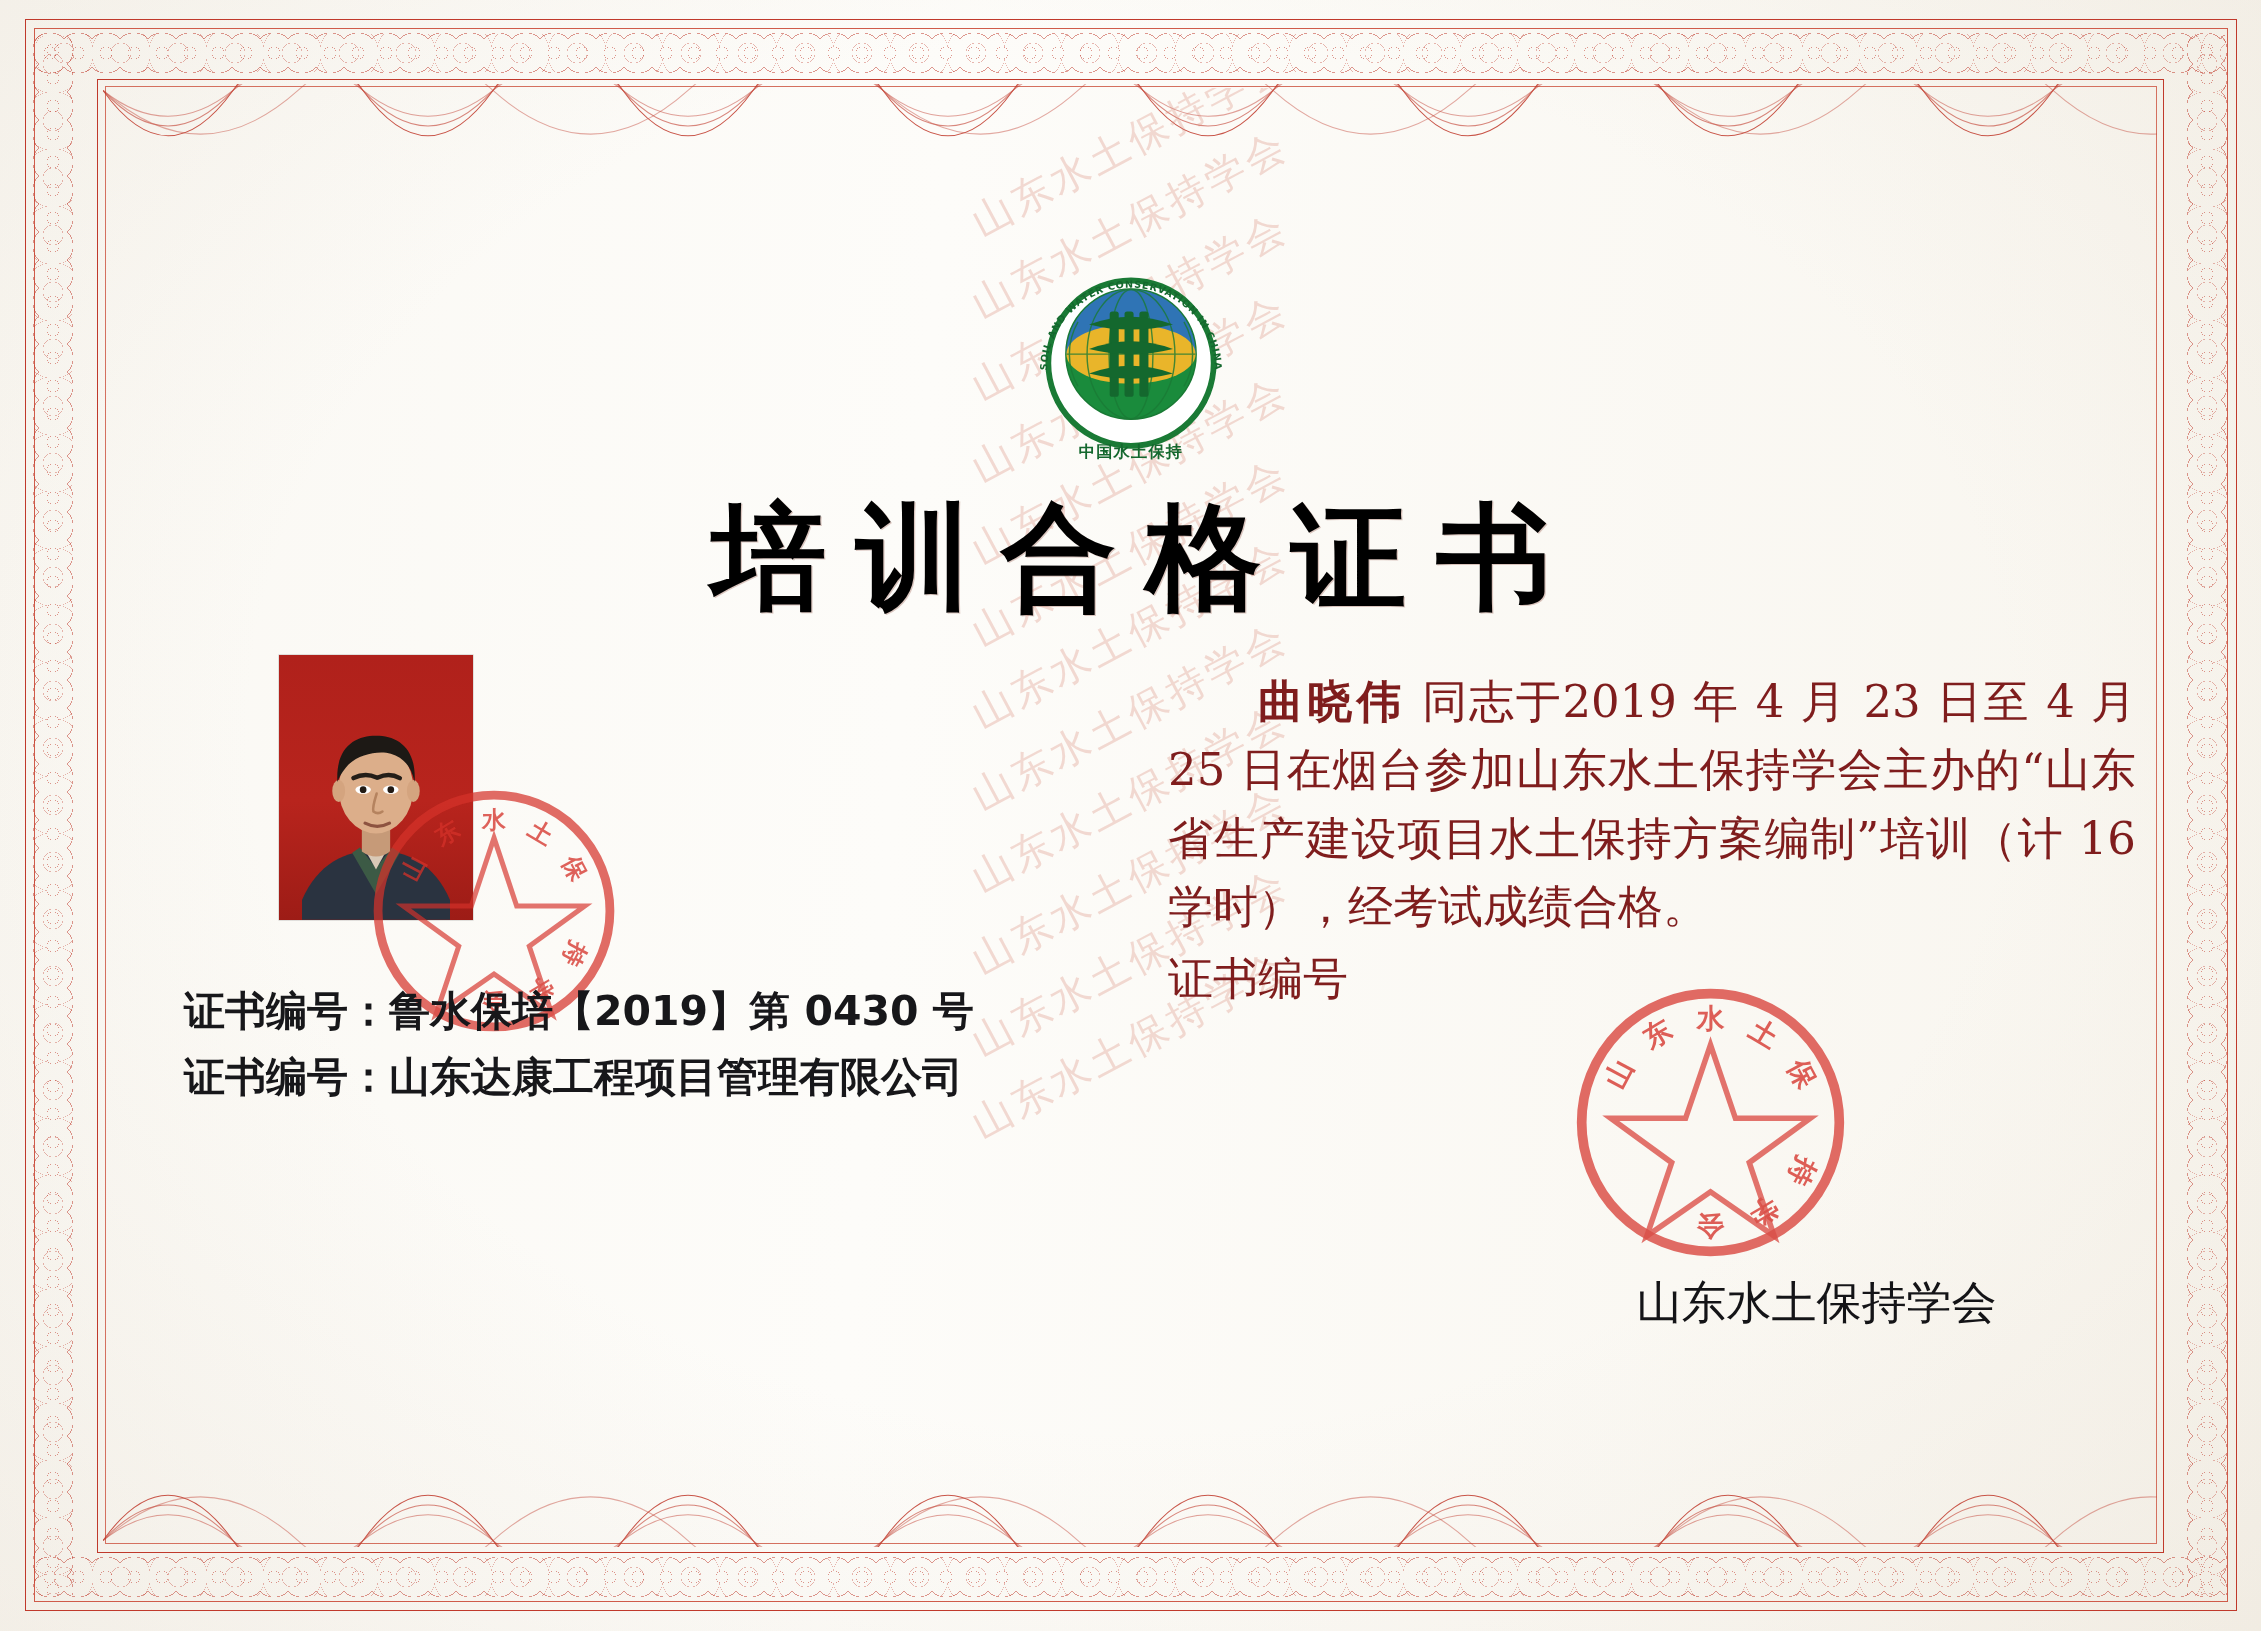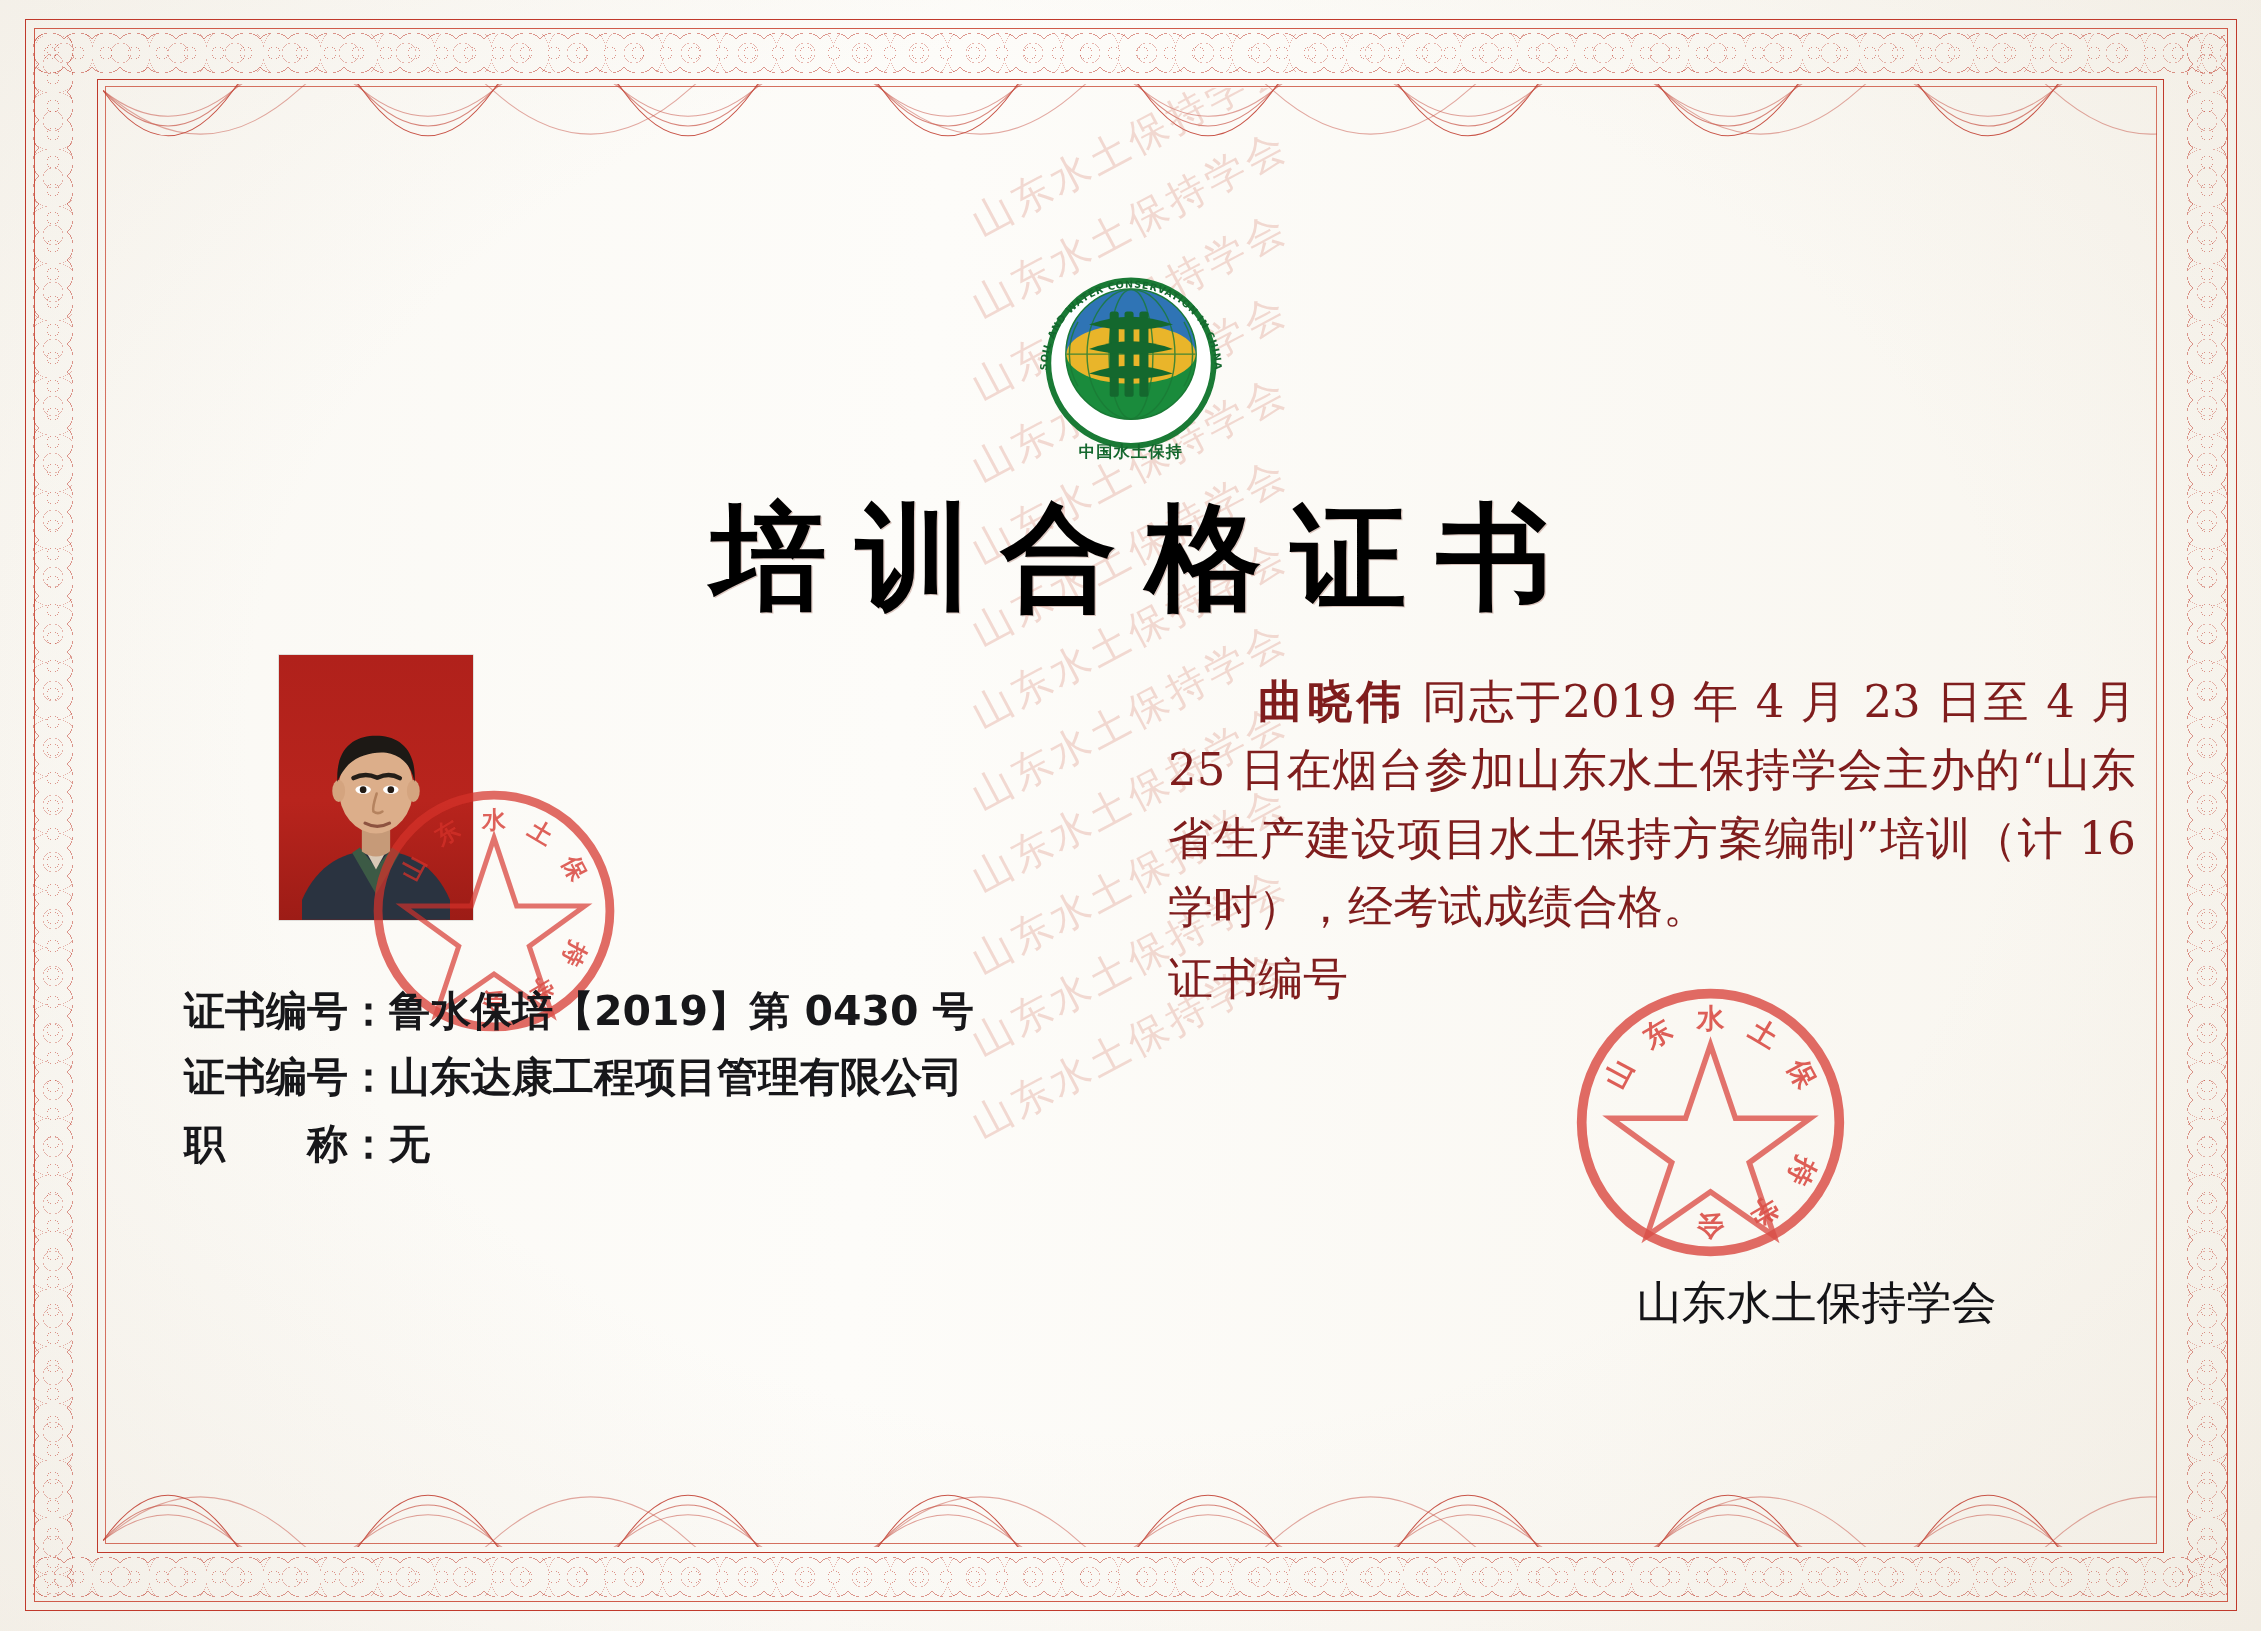--- a/index.html
+++ b/index.html
@@ -399,23 +399,20 @@
       </svg>
     </div>
 
     <div id="info-block">
       <div class="info-row">
         <span class="info-label">证书编号：</span><span class="info-value">鲁水保培【2019】第 0430 号</span>
       </div>
       <div class="info-row">
         <span class="info-label">证书编号：</span><span class="info-value">山东达康工程项目管理有限公司</span>
       </div>
-      <div class="info-row">
-        <span class="info-label">职　　称：</span><span class="info-value">无</span>
-      </div>
     </div>
 
     <div id="body-block">
       <div class="para"><span class="recipient-name">曲晓伟</span> <span>同志于2019 年 4 月 23 日至 4 月 25 日在烟台参加山东水土保持学会主办的“山东省生产建设项目水土保持方案编制”培训（计 16 学时），经考试成绩合格。</span></div>
       <div class="para2">证书编号</div>
     </div>
 
     <div class="seal" id="seal-signature">
       <svg viewBox="0 0 200 200">
         <circle cx="100" cy="100" r="93" fill="none" stroke="#d5322a" stroke-width="7" opacity="0.85"></circle>

